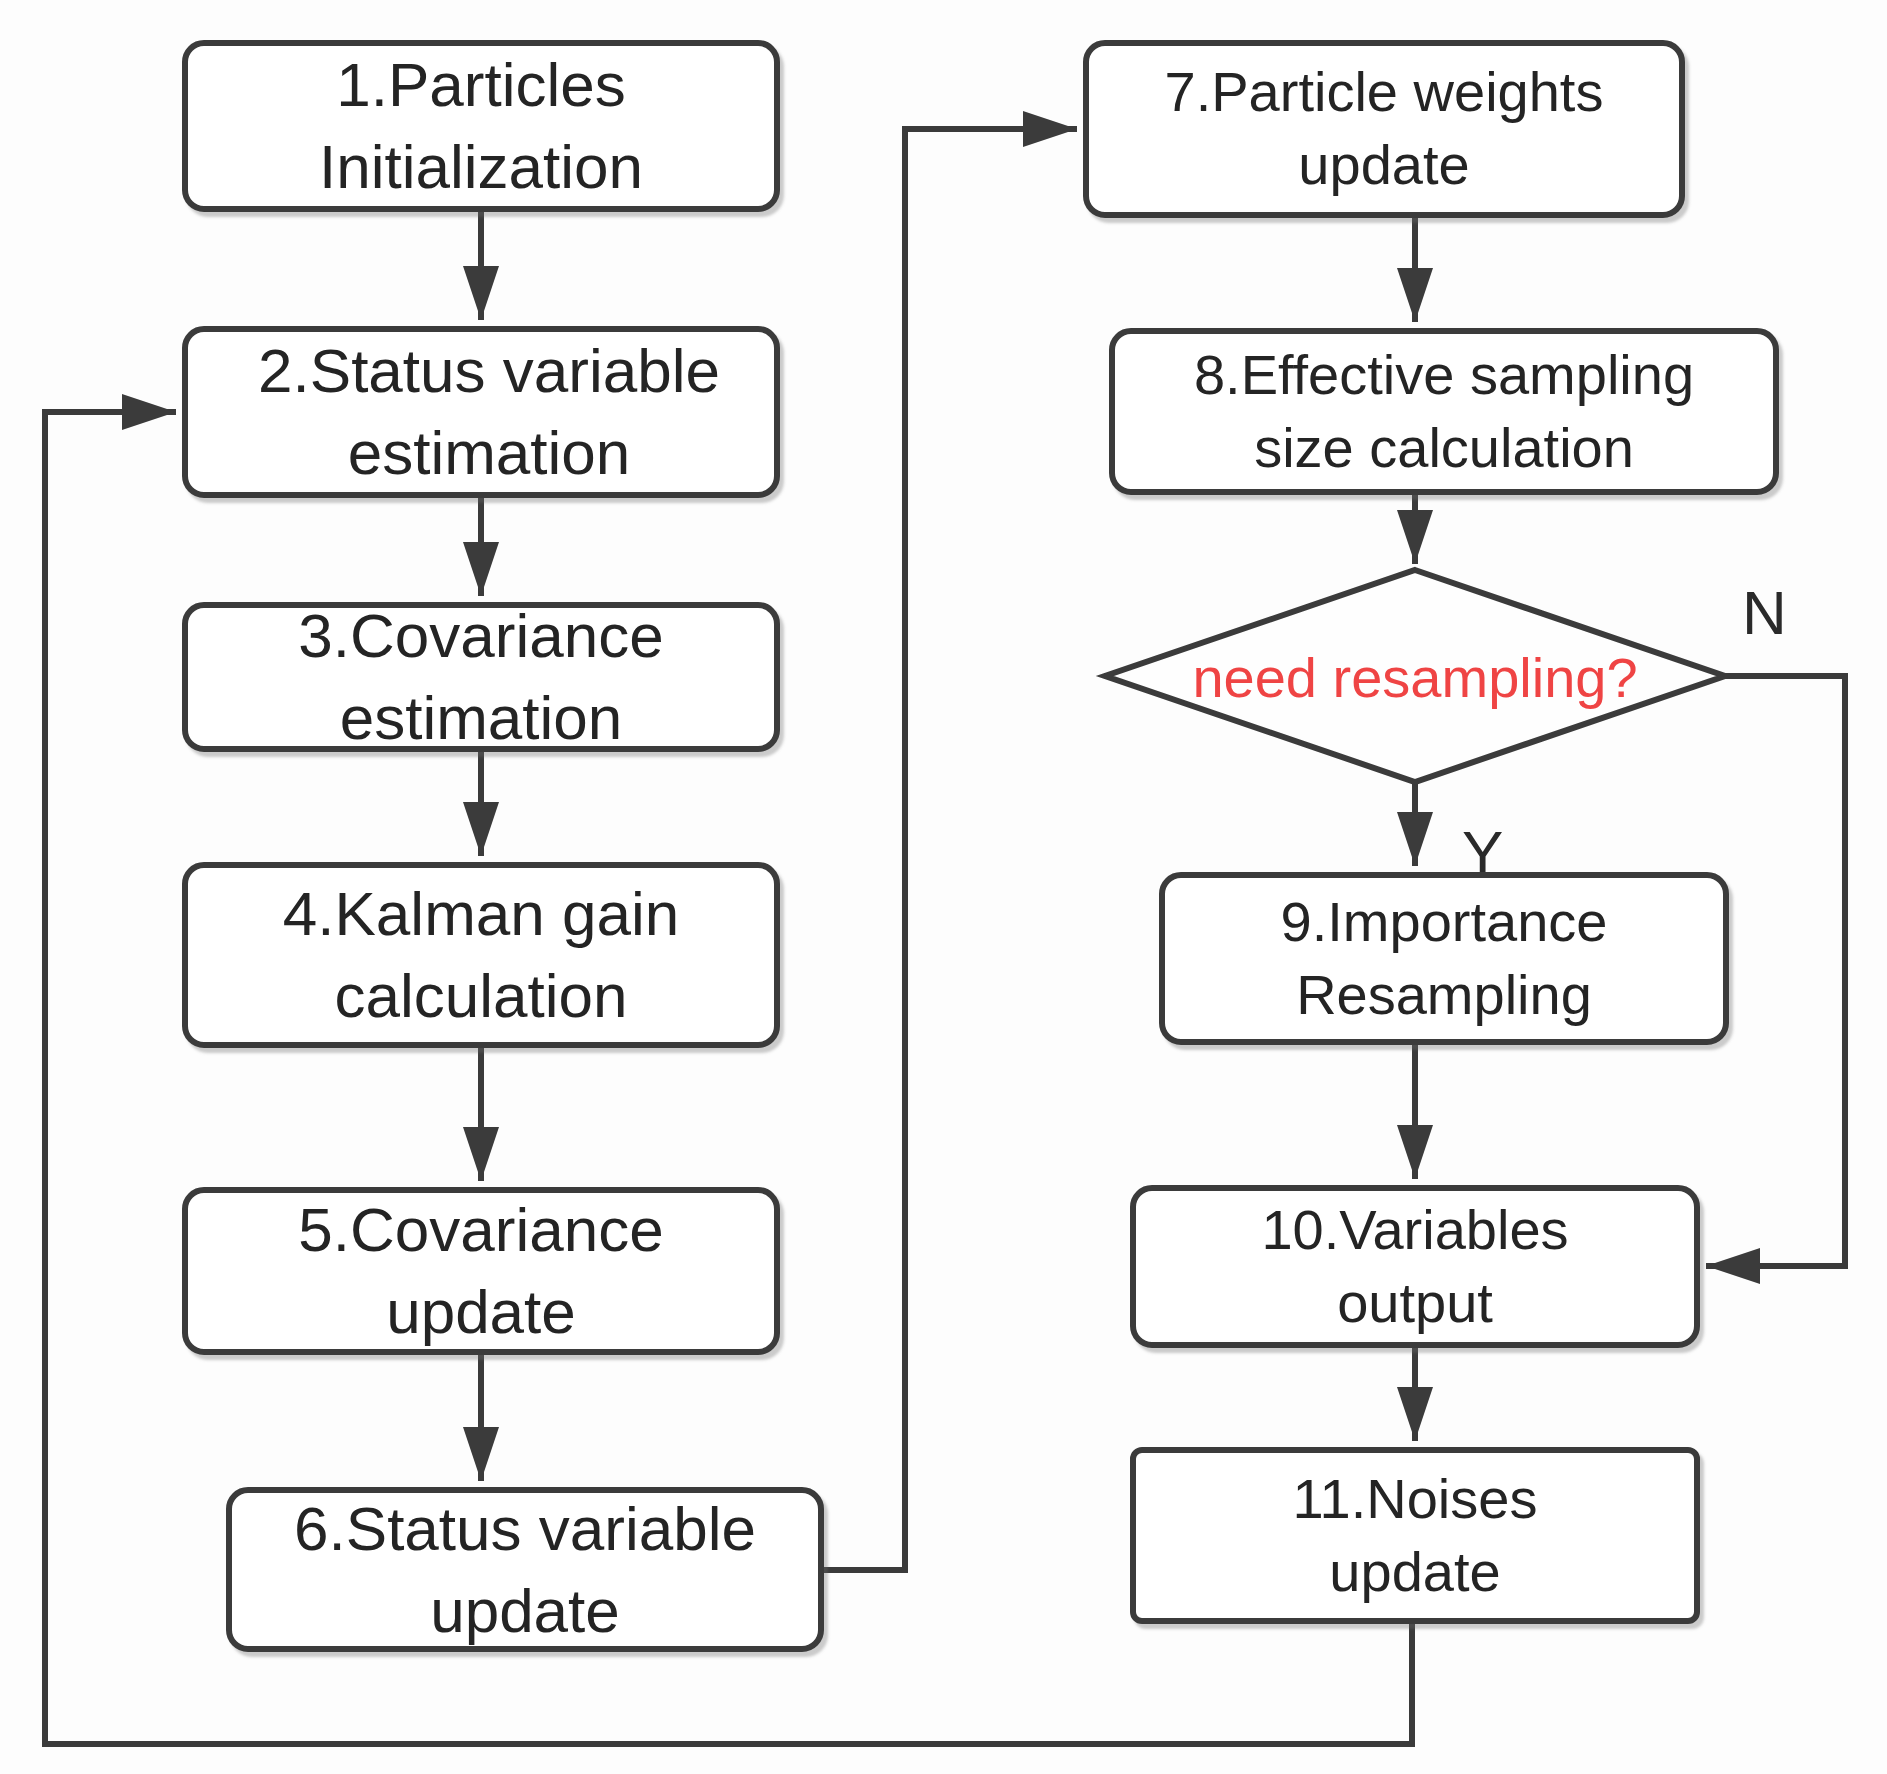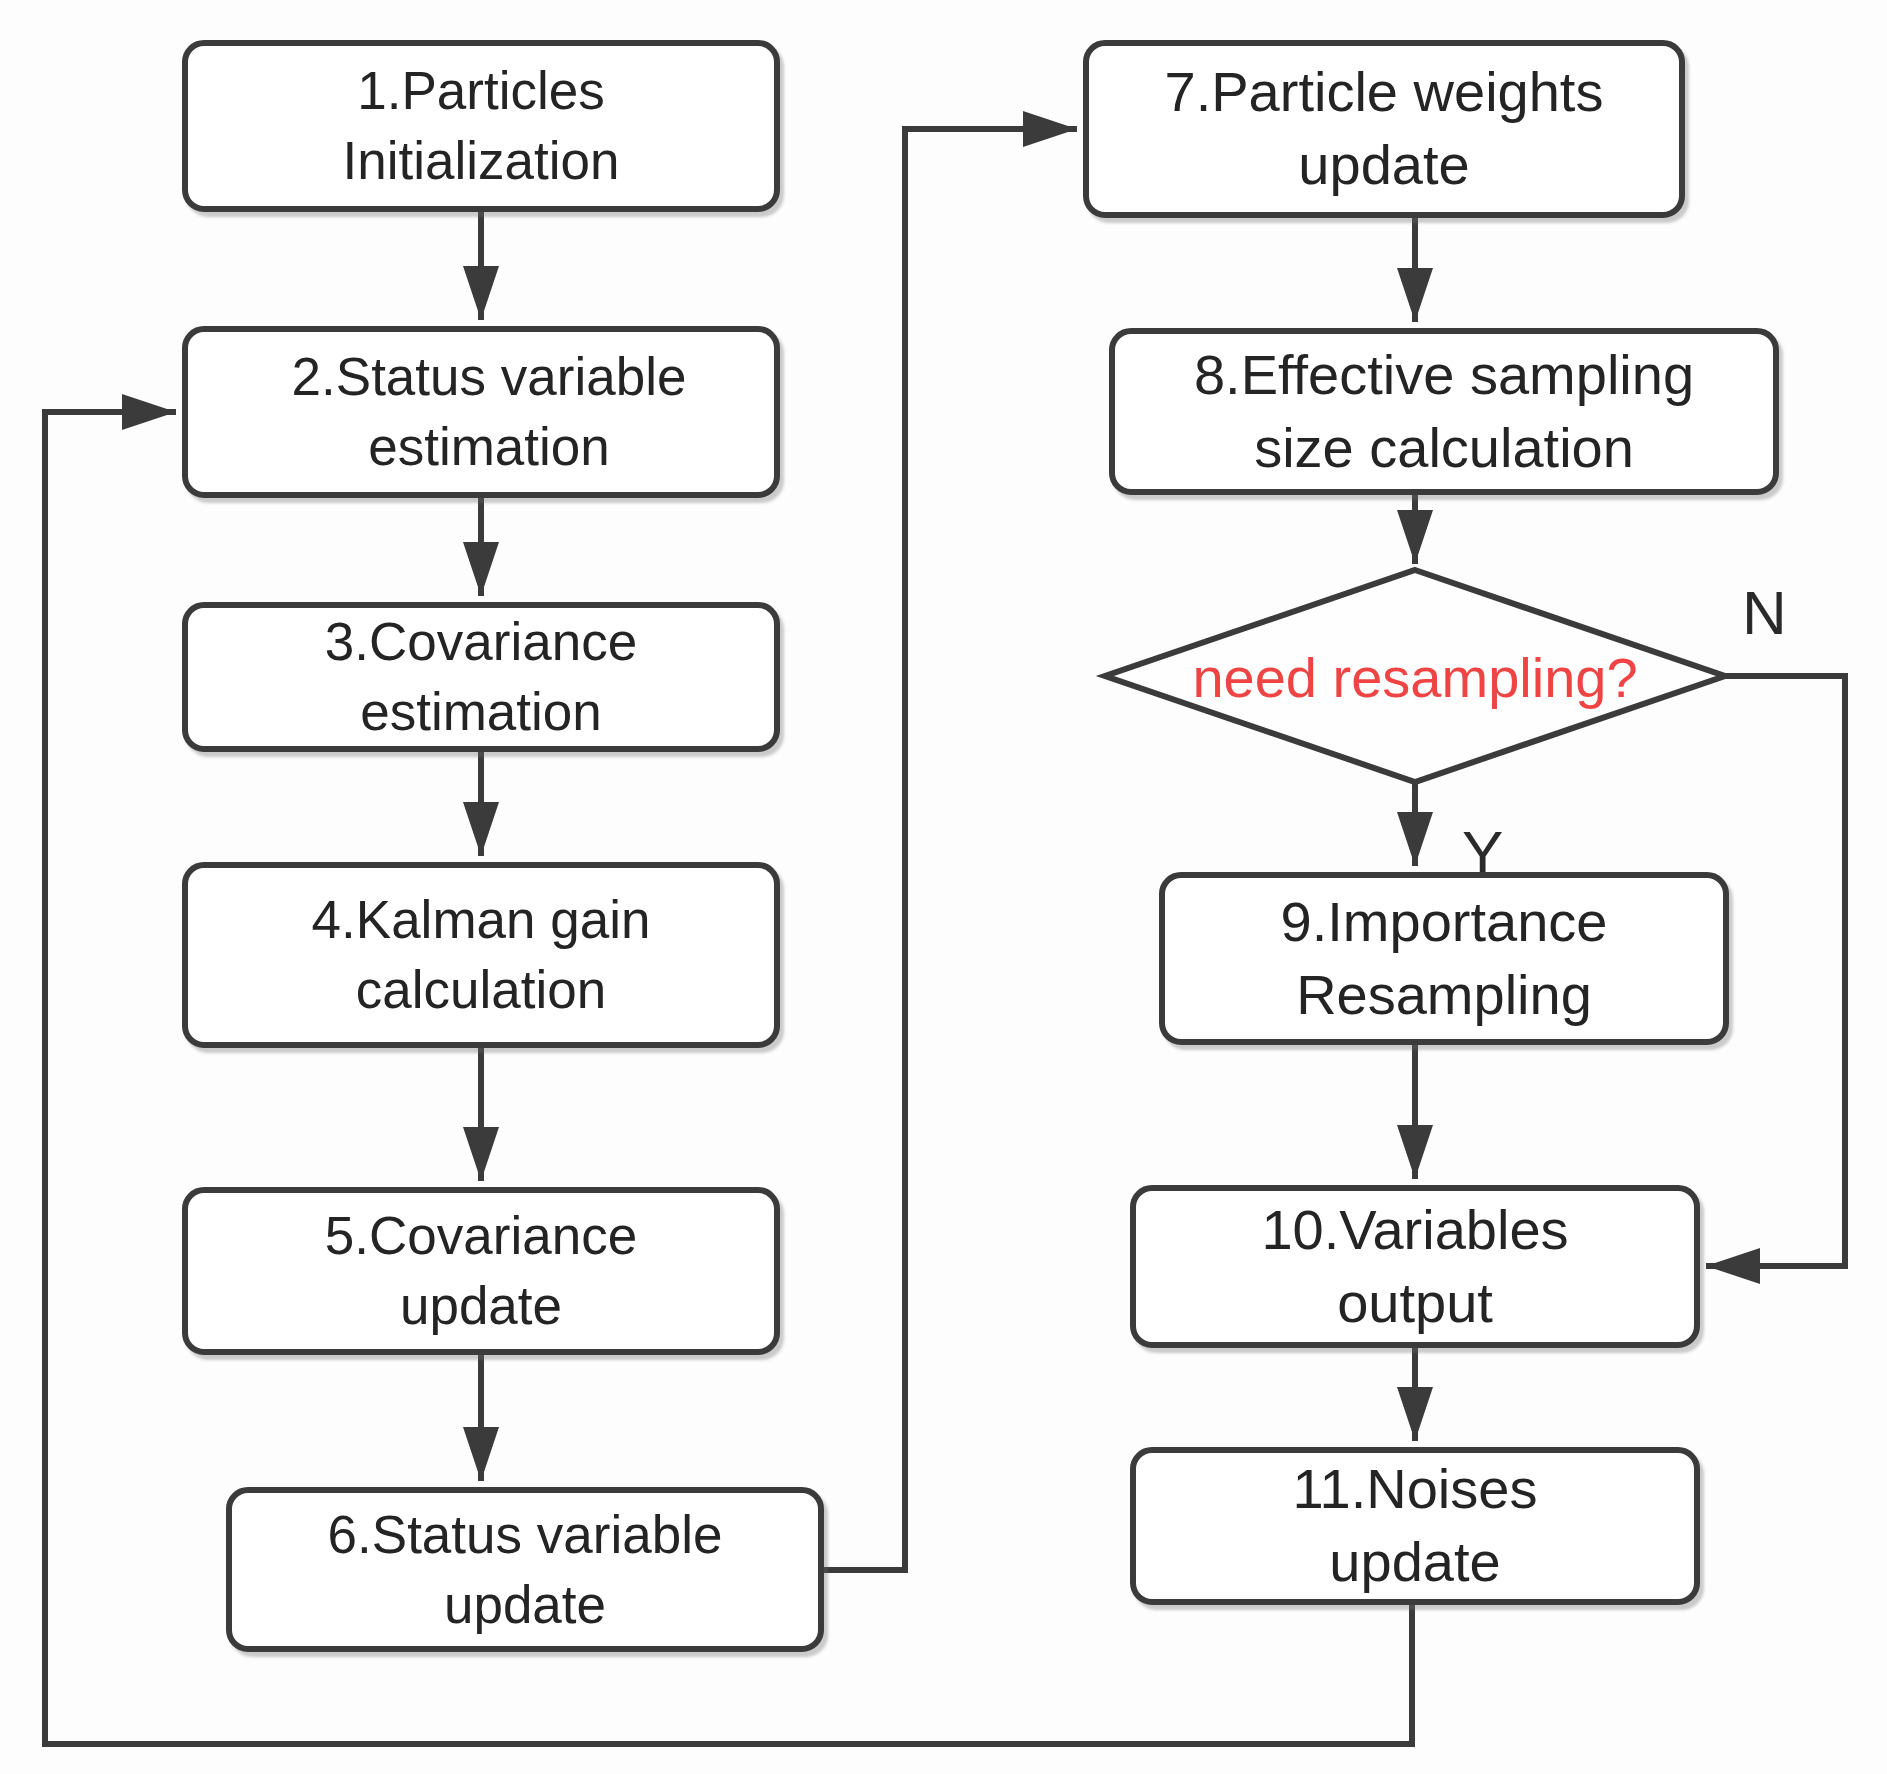--- a/index.html
+++ b/index.html
@@ -11,21 +11,21 @@
   #connector-layer path.edge{stroke:#3b3b3b;stroke-width:6;fill:none;}
   #connector-layer polygon.diamond{fill:#fefefe;stroke:#3b3b3b;stroke-width:6;stroke-linejoin:miter;}
   .node{
     position:absolute;z-index:2;box-sizing:border-box;
     display:flex;align-items:center;justify-content:center;text-align:center;
     background:#ffffff;border:6px solid #3b3b3b;border-radius:22px;
     box-shadow:4px 5px 3px rgba(110,110,110,0.35);
     color:#242424;
   }
   .node span{white-space:pre-line;display:block;}
-  .col-l{font-size:53px;line-height:1.32;justify-content:center;}
+  .col-l{font-size:62px;line-height:1.32;justify-content:center;}
   .col-r{font-size:56px;line-height:1.30;}
   .diamond-text{
     position:absolute;z-index:2;display:flex;align-items:center;justify-content:center;
     text-align:center;color:#ef4444;font-size:56px;background:transparent;
   }
   .branch-label{
     position:absolute;z-index:2;color:#2a2a2a;font-size:62px;line-height:1;
   }
 </style>
 </head>
@@ -108,18 +108,18 @@
   <div class="node col-r" style="left:1130px;top:872px;width:570px;height:173px;margin-left:29px;">
     <span>9.Importance
 Resampling</span>
   </div>
 
   <div class="node col-r" style="left:1130px;top:1185px;width:570px;height:163px;">
     <span>10.Variables
 output</span>
   </div>
 
-  <div class="node col-r" style="left:1130px;top:1447px;width:570px;height:158px;">
+  <div class="node col-r" style="left:1130px;top:1447px;width:570px;height:177px;border-radius:12px;">
     <span>11.Noises
 update</span>
   </div>
 
 </div>
 
 </body></html>

